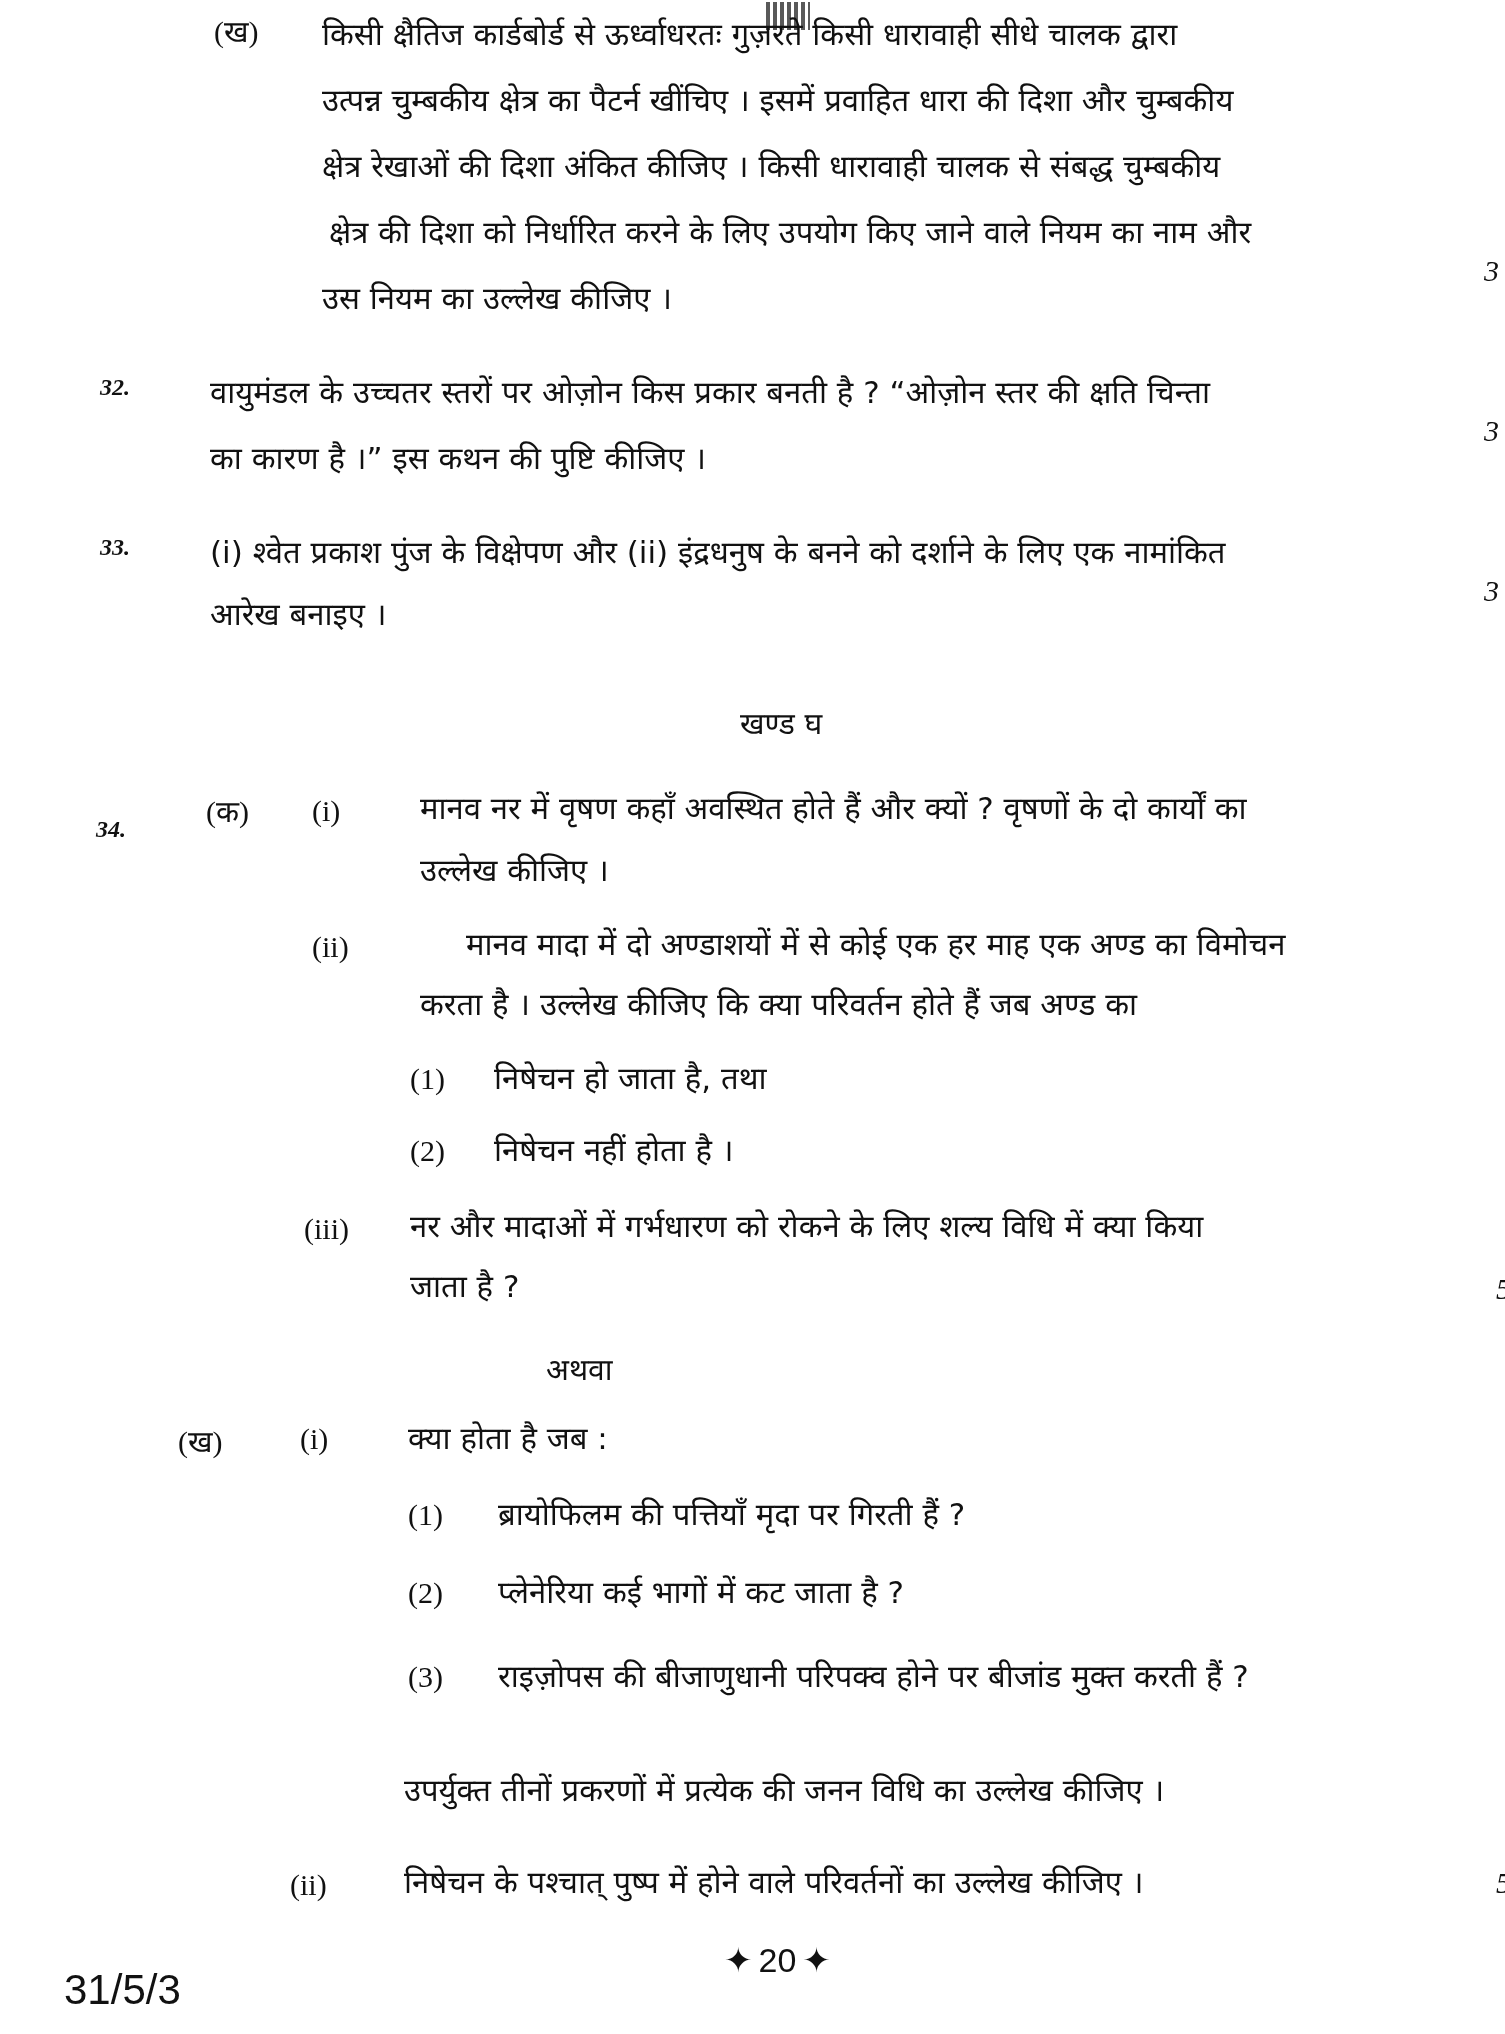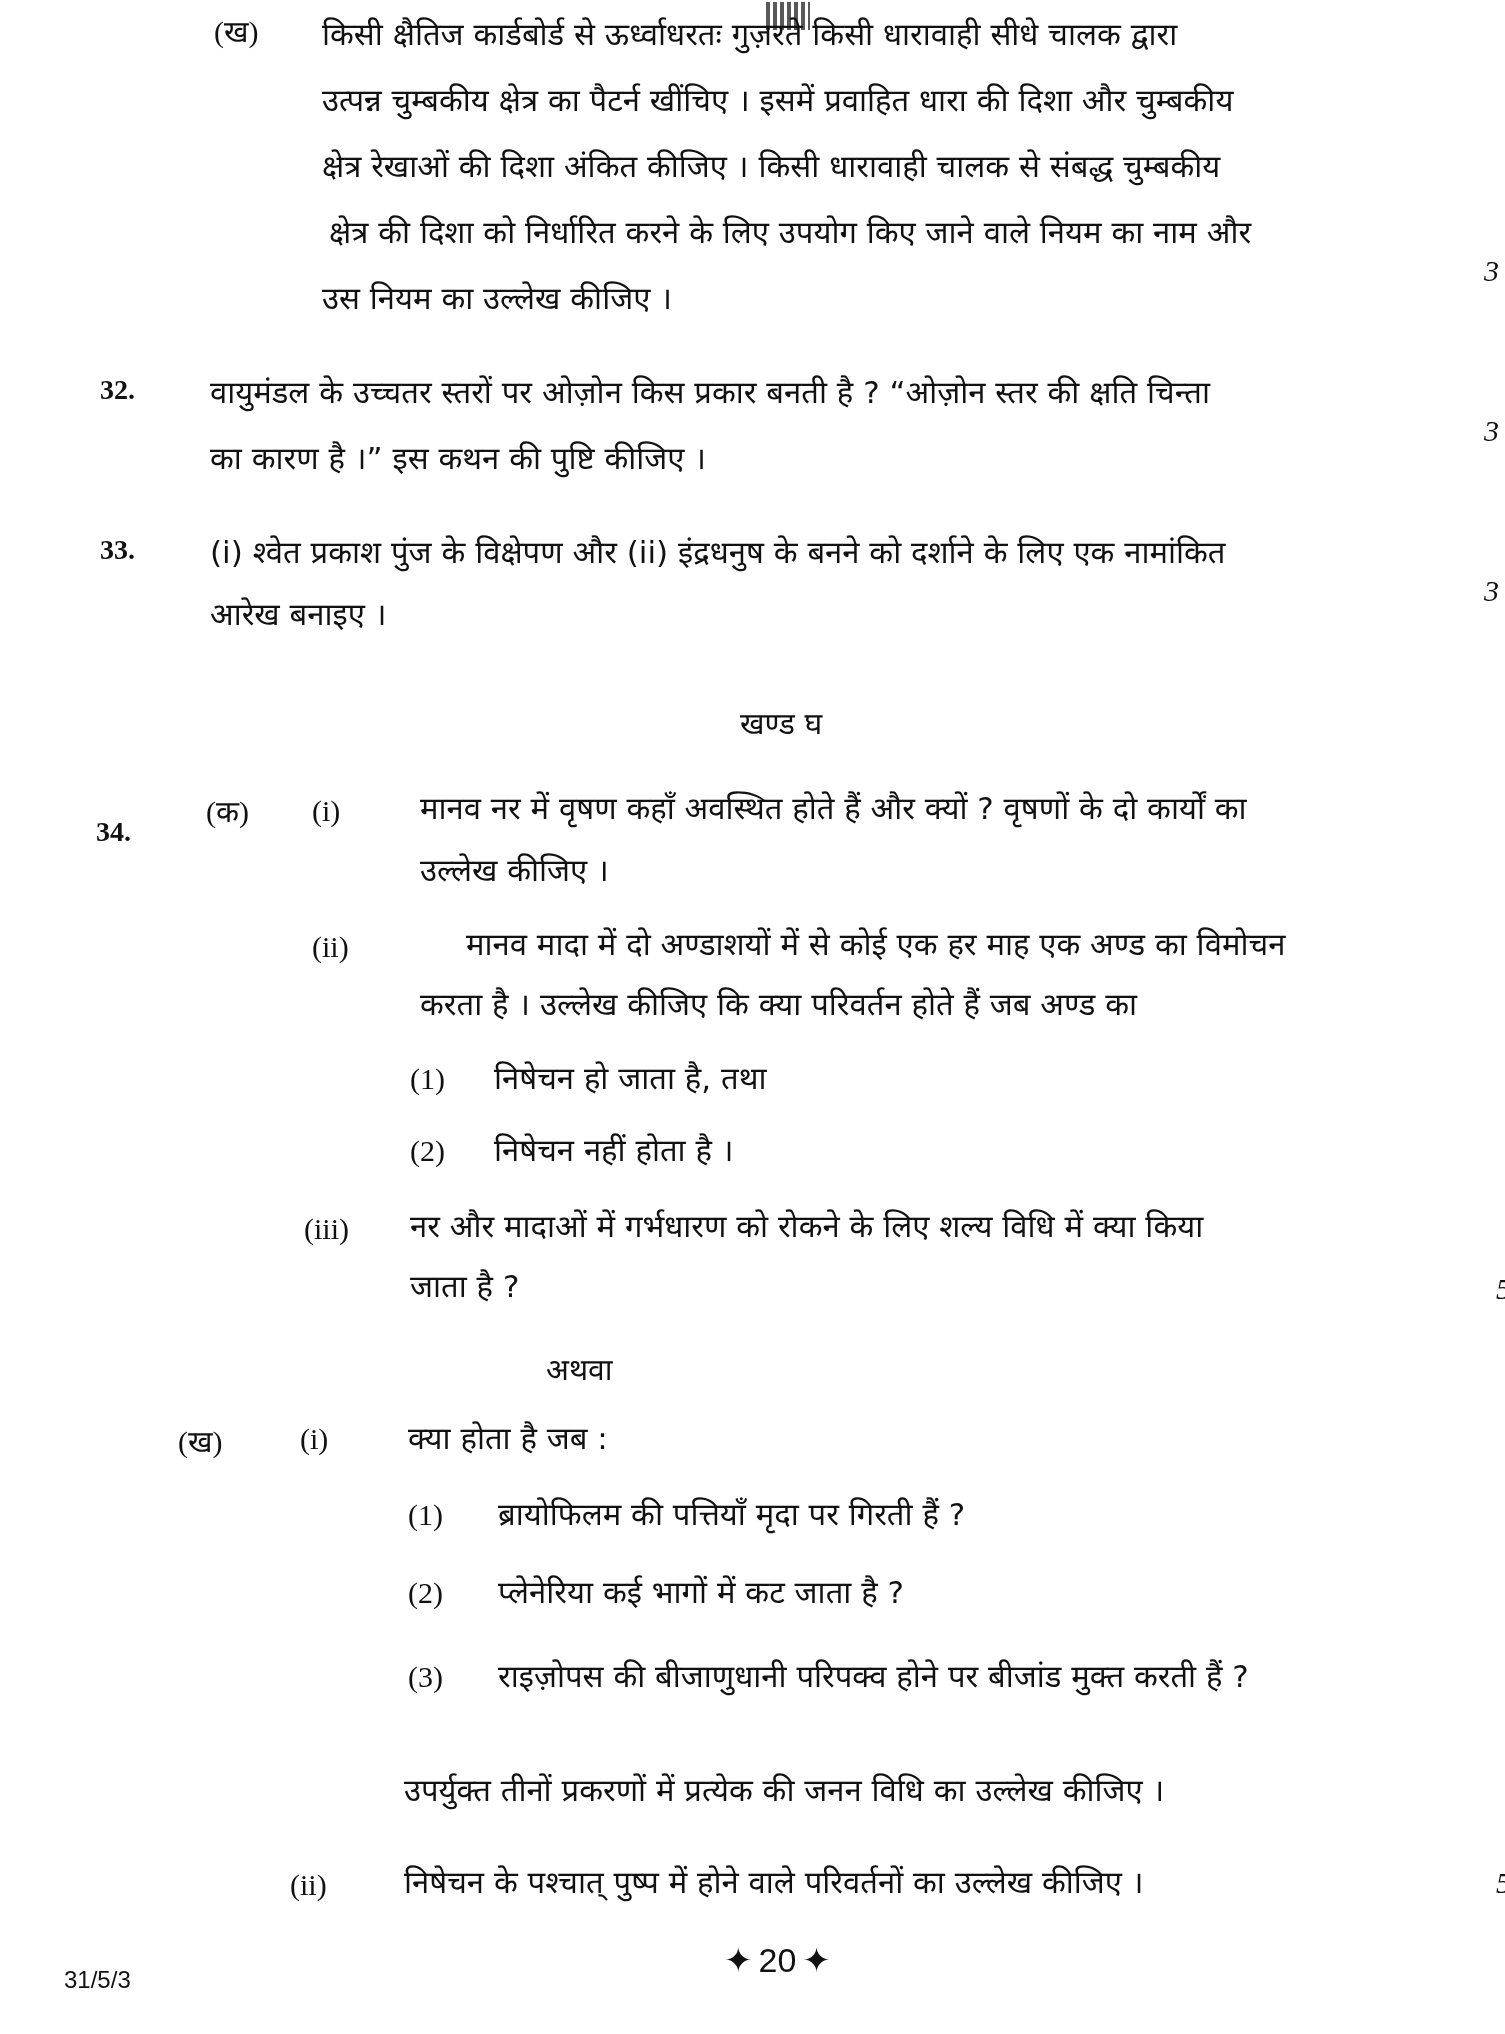--- a/index.html
+++ b/index.html
@@ -2,28 +2,28 @@
 <html><head>
 <meta charset="utf-8">
 <style>
   html, body { margin: 0; padding: 0; background: #ffffff; }
   body {
     width: 1505px; height: 2034px; position: relative; overflow: hidden;
     font-family: "DejaVu Sans", sans-serif; color: #111;
   }
   .abs { position: absolute; }
   .hi { font-size: 31px; line-height: 40px; white-space: nowrap; }
-  .num { font-family: "Liberation Serif", serif; font-weight: bold; font-size: 28px; }
+  .num { font-family: "Liberation Serif", serif; font-weight: bold; font-size: 24px; font-style: italic; }
   .lbl { font-family: "Liberation Serif", serif; font-size: 30px; }
   .marks { font-family: "Liberation Serif", serif; font-style: italic; font-size: 30px; }
   .heading { font-weight: normal; font-size: 30px; }
   .qr { width: 44px; height: 28px; background:
       repeating-linear-gradient(90deg,#222 0 4px,#fff 4px 7px),
       repeating-linear-gradient(0deg,#222 0 3px,#fff 3px 6px); opacity:.75; }
-  .footer-code { font-family: "Liberation Sans", sans-serif; font-size: 24px; }
+  .footer-code { font-family: "Liberation Sans", sans-serif; font-size: 42px; }
   .page-no { font-family: "Liberation Sans", sans-serif; font-size: 34px; }
 </style>
 </head>
 <body>
 
 <div class="abs qr" style="left:766px; top:2px;"></div>
 
 <div class="abs lbl" style="left:214px; top:10px;">(ख)</div>
 <div class="abs hi" style="left:322px; top:14px;">किसी क्षैतिज कार्डबोर्ड से ऊर्ध्वाधरतः गुज़रते किसी धारावाही सीधे चालक द्वारा</div>
 <div class="abs hi" style="left:322px; top:80px;">उत्पन्न चुम्बकीय क्षेत्र का पैटर्न खींचिए । इसमें प्रवाहित धारा की दिशा और चुम्बकीय</div>

